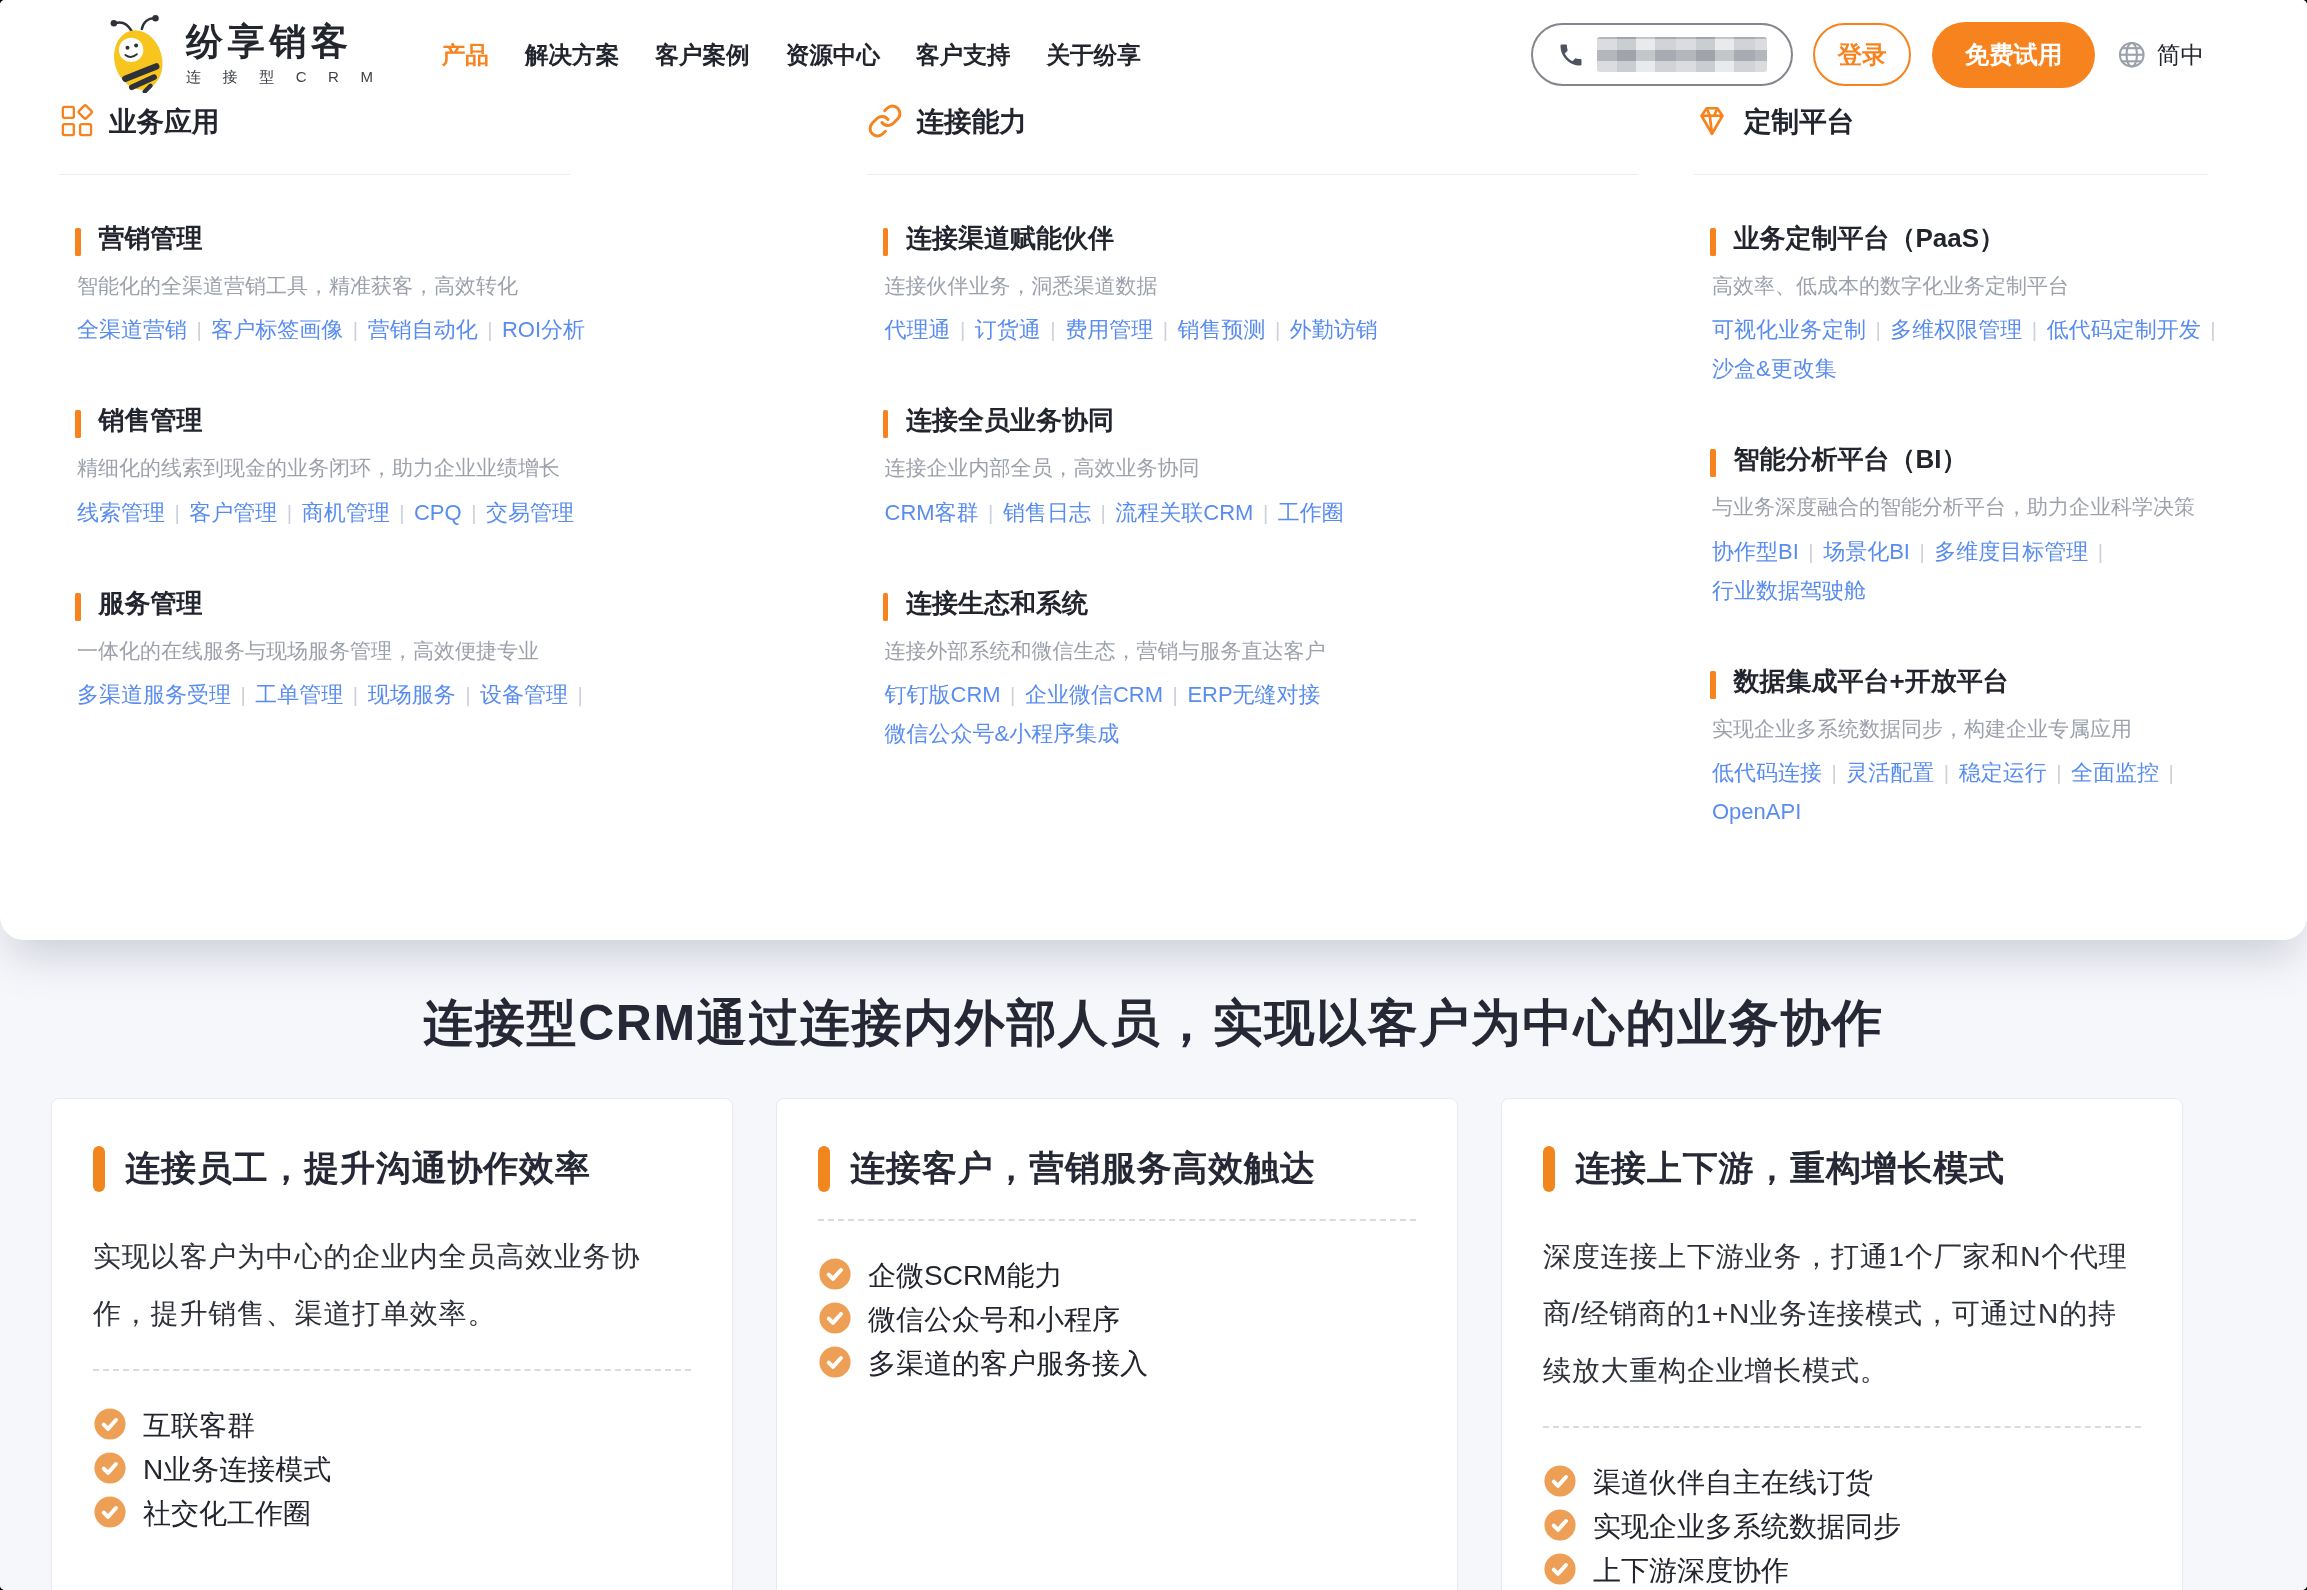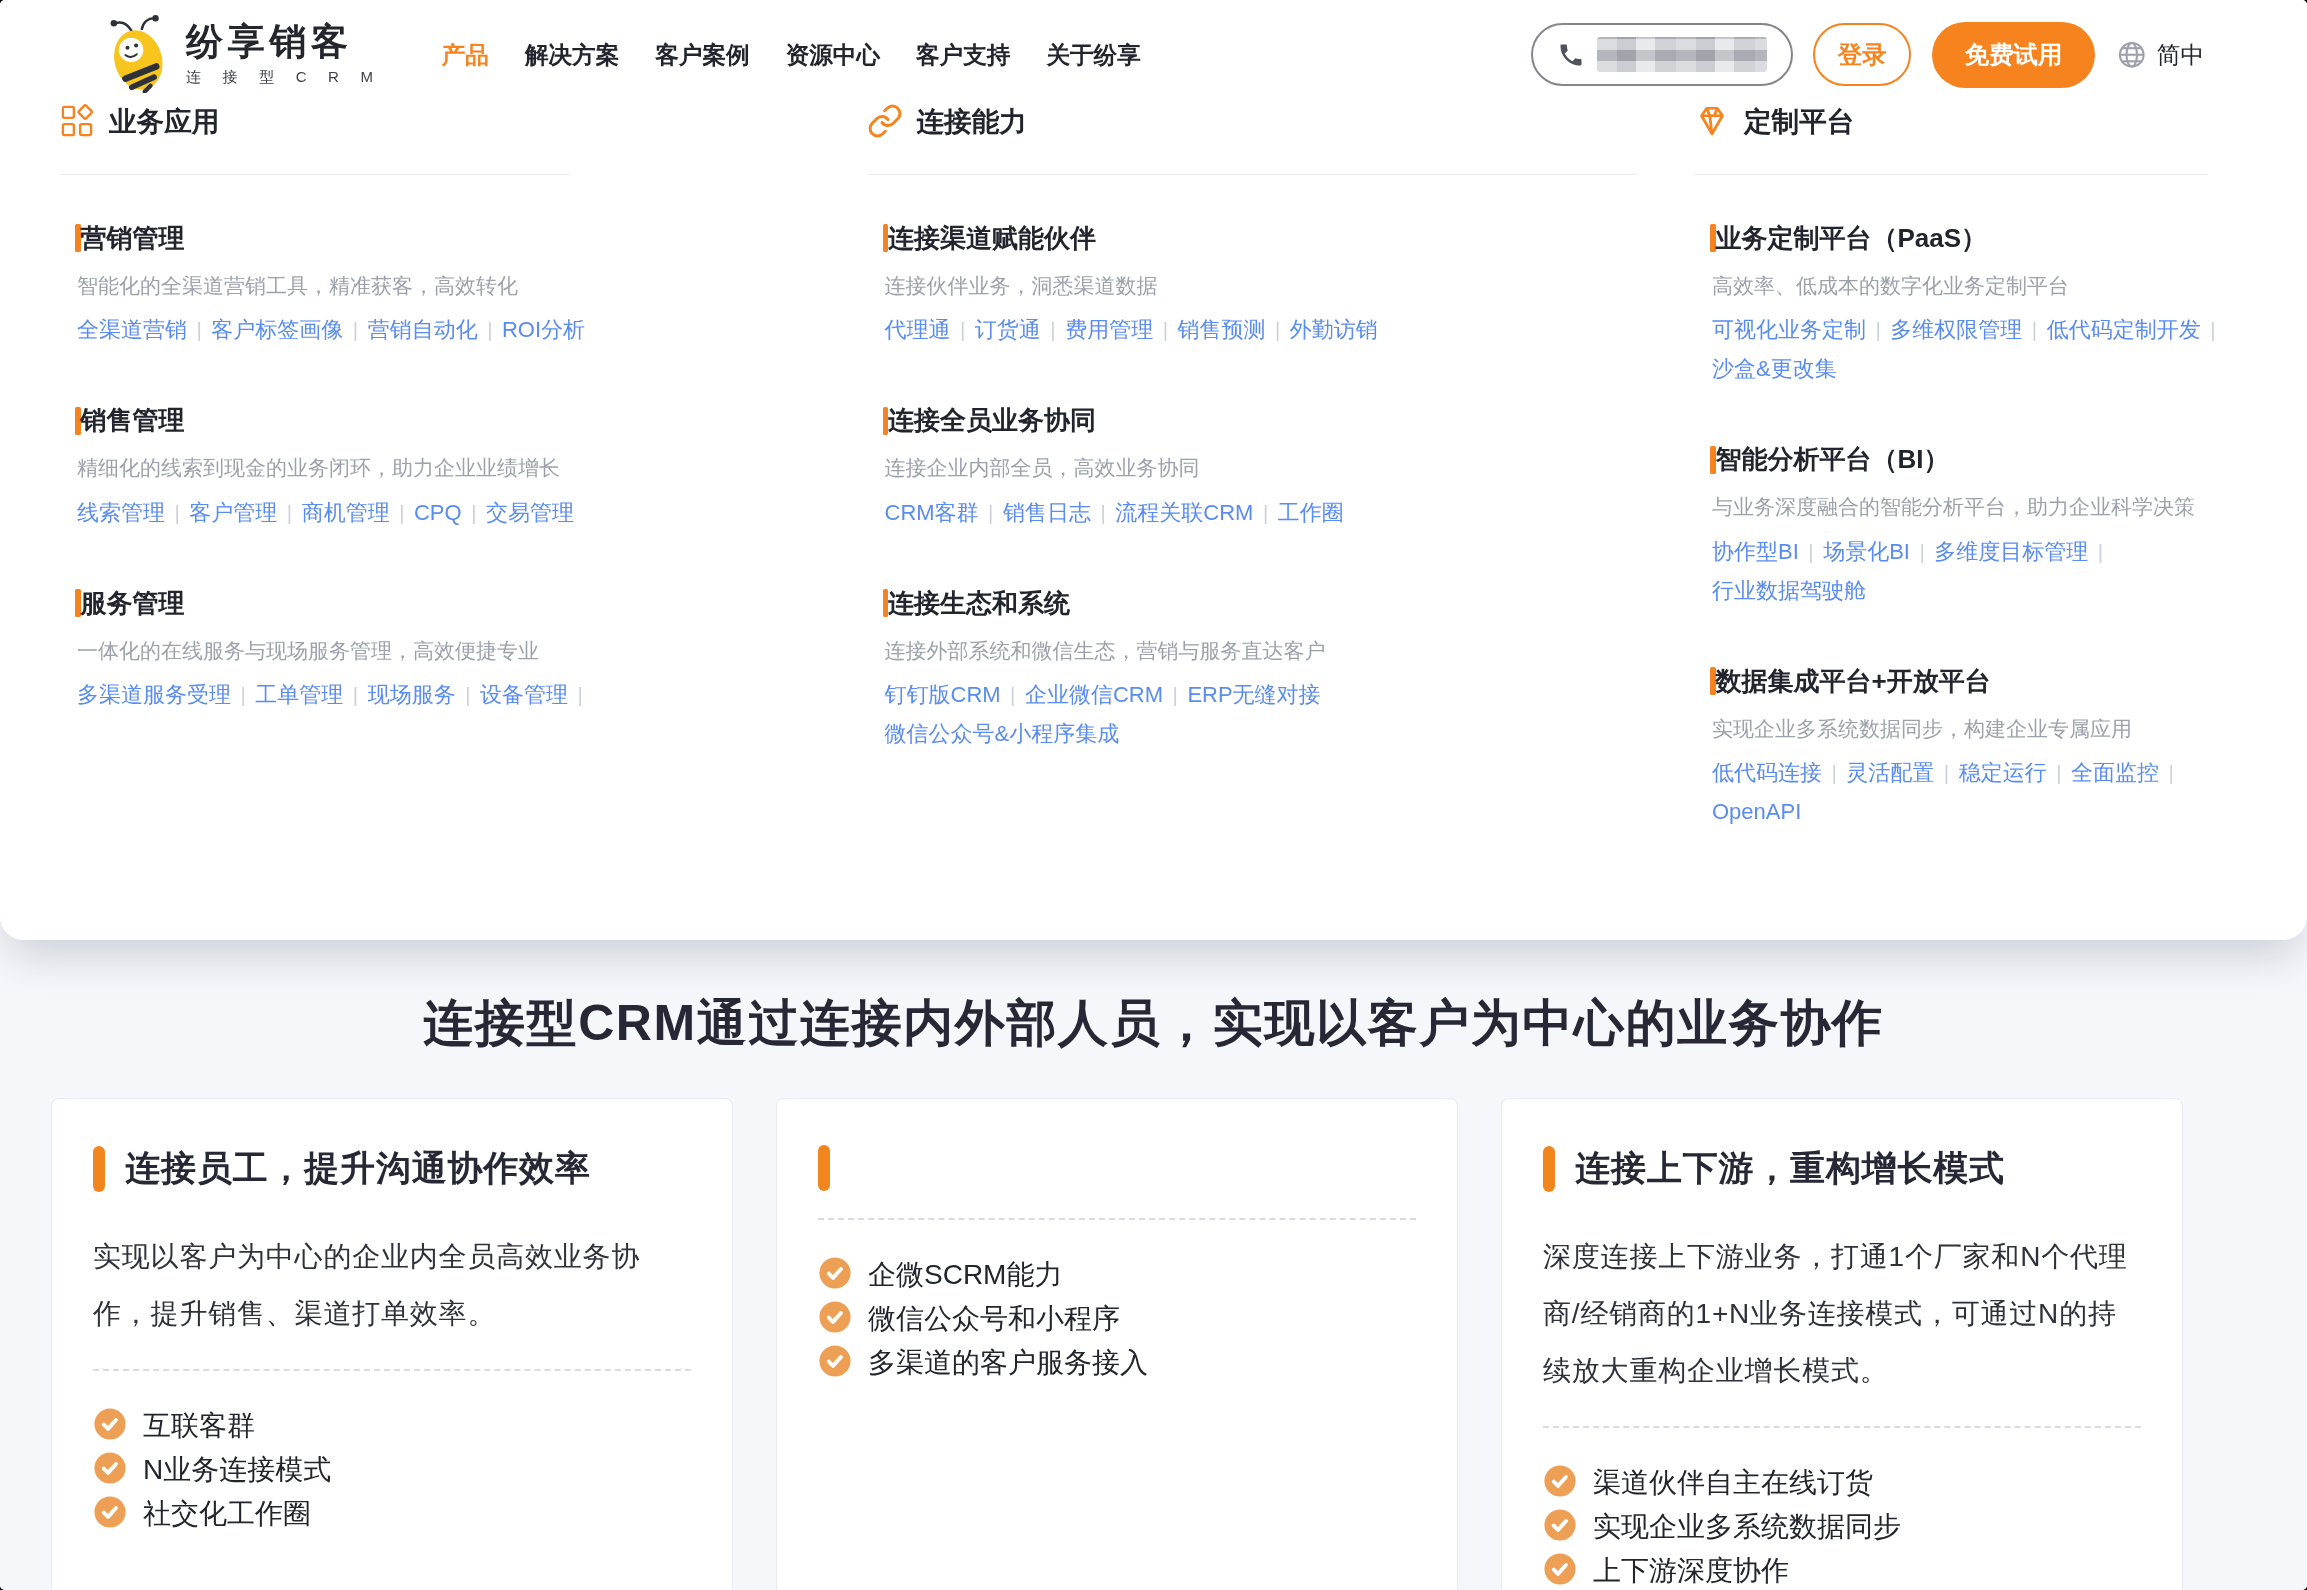--- a/index.html
+++ b/index.html
@@ -40,21 +40,21 @@
            box-shadow:0 23.6px 43px -9.5px rgba(95,104,125,.28); }
   .mega { display:grid; grid-template-columns:776px 796px auto; column-gap:31.5px; }
   .col-head { display:flex; align-items:center; gap:14px; height:46px; }
   .col-title { font-size:27.6px; font-weight:700; color:#23252E; }
   .col-divider { height:0.8px; background:#ECEDEF; margin-top:30px; }
   .menu-col.c1 .col-divider { width:511px; }
   .menu-col.c2 .col-divider { width:771px; }
   .menu-col.c3 .col-divider { width:514px; }
   .col-secs { margin-top:46px; }
   .sec { margin-bottom:52px; }
-  .sec-head { display:flex; align-items:center; gap:0; cursor:pointer;padding-left:16px; }
+  .sec-head { display:flex; align-items:flex-end; gap:18px; cursor:pointer;padding-left:16px; }
   .sec-bar { width:5.5px; height:28px; background:#F7831E; border-radius:1.6px; }
   .sec-title { font-size:26px; font-weight:600; color:#23252E; }
   .sec-desc { font-size:21px; color:#9CA1AC; margin:14px 0 0 18px; line-height:1.5; }
   .sec-links { margin:11px 0 0 18px; }
   .link-line { line-height:35px; }
   .menu-link { font-size:22px; color:#598CF0; text-decoration:none; cursor:pointer; }
   .sep { color:#CDD1D9; font-size:20.5px; margin:0 9.5px; }
 
   
   .hero { position:absolute; top:897px; left:0; right:0; bottom:0; background:#F6F7FB; }
@@ -322,20 +322,21 @@
         <path d="M7.6 12.4l3 3 5.6-6.2" fill="none" stroke="#fff" stroke-width="2.8" stroke-linecap="round" stroke-linejoin="round"></path>
       </svg>
     </span>
     <span class="card-item-label">社交化工作圈</span>
   </li>
           </ul>
   </div>
         <div class="card">
     <div class="card-head">
       <span class="card-bar"></span>
+      <span class="card-title">连接客户，营销服务高效触达</span>
     </div>
     <div class="card-divider"></div>
     <ul class="card-list">
             <li class="card-item">
     <span class="check-icon">
       <svg width="34" height="34" viewBox="0 0 24 24">
         <circle cx="12" cy="12" r="11" fill="#EDA055"></circle>
         <path d="M7.6 12.4l3 3 5.6-6.2" fill="none" stroke="#fff" stroke-width="2.8" stroke-linecap="round" stroke-linejoin="round"></path>
       </svg>
     </span>

